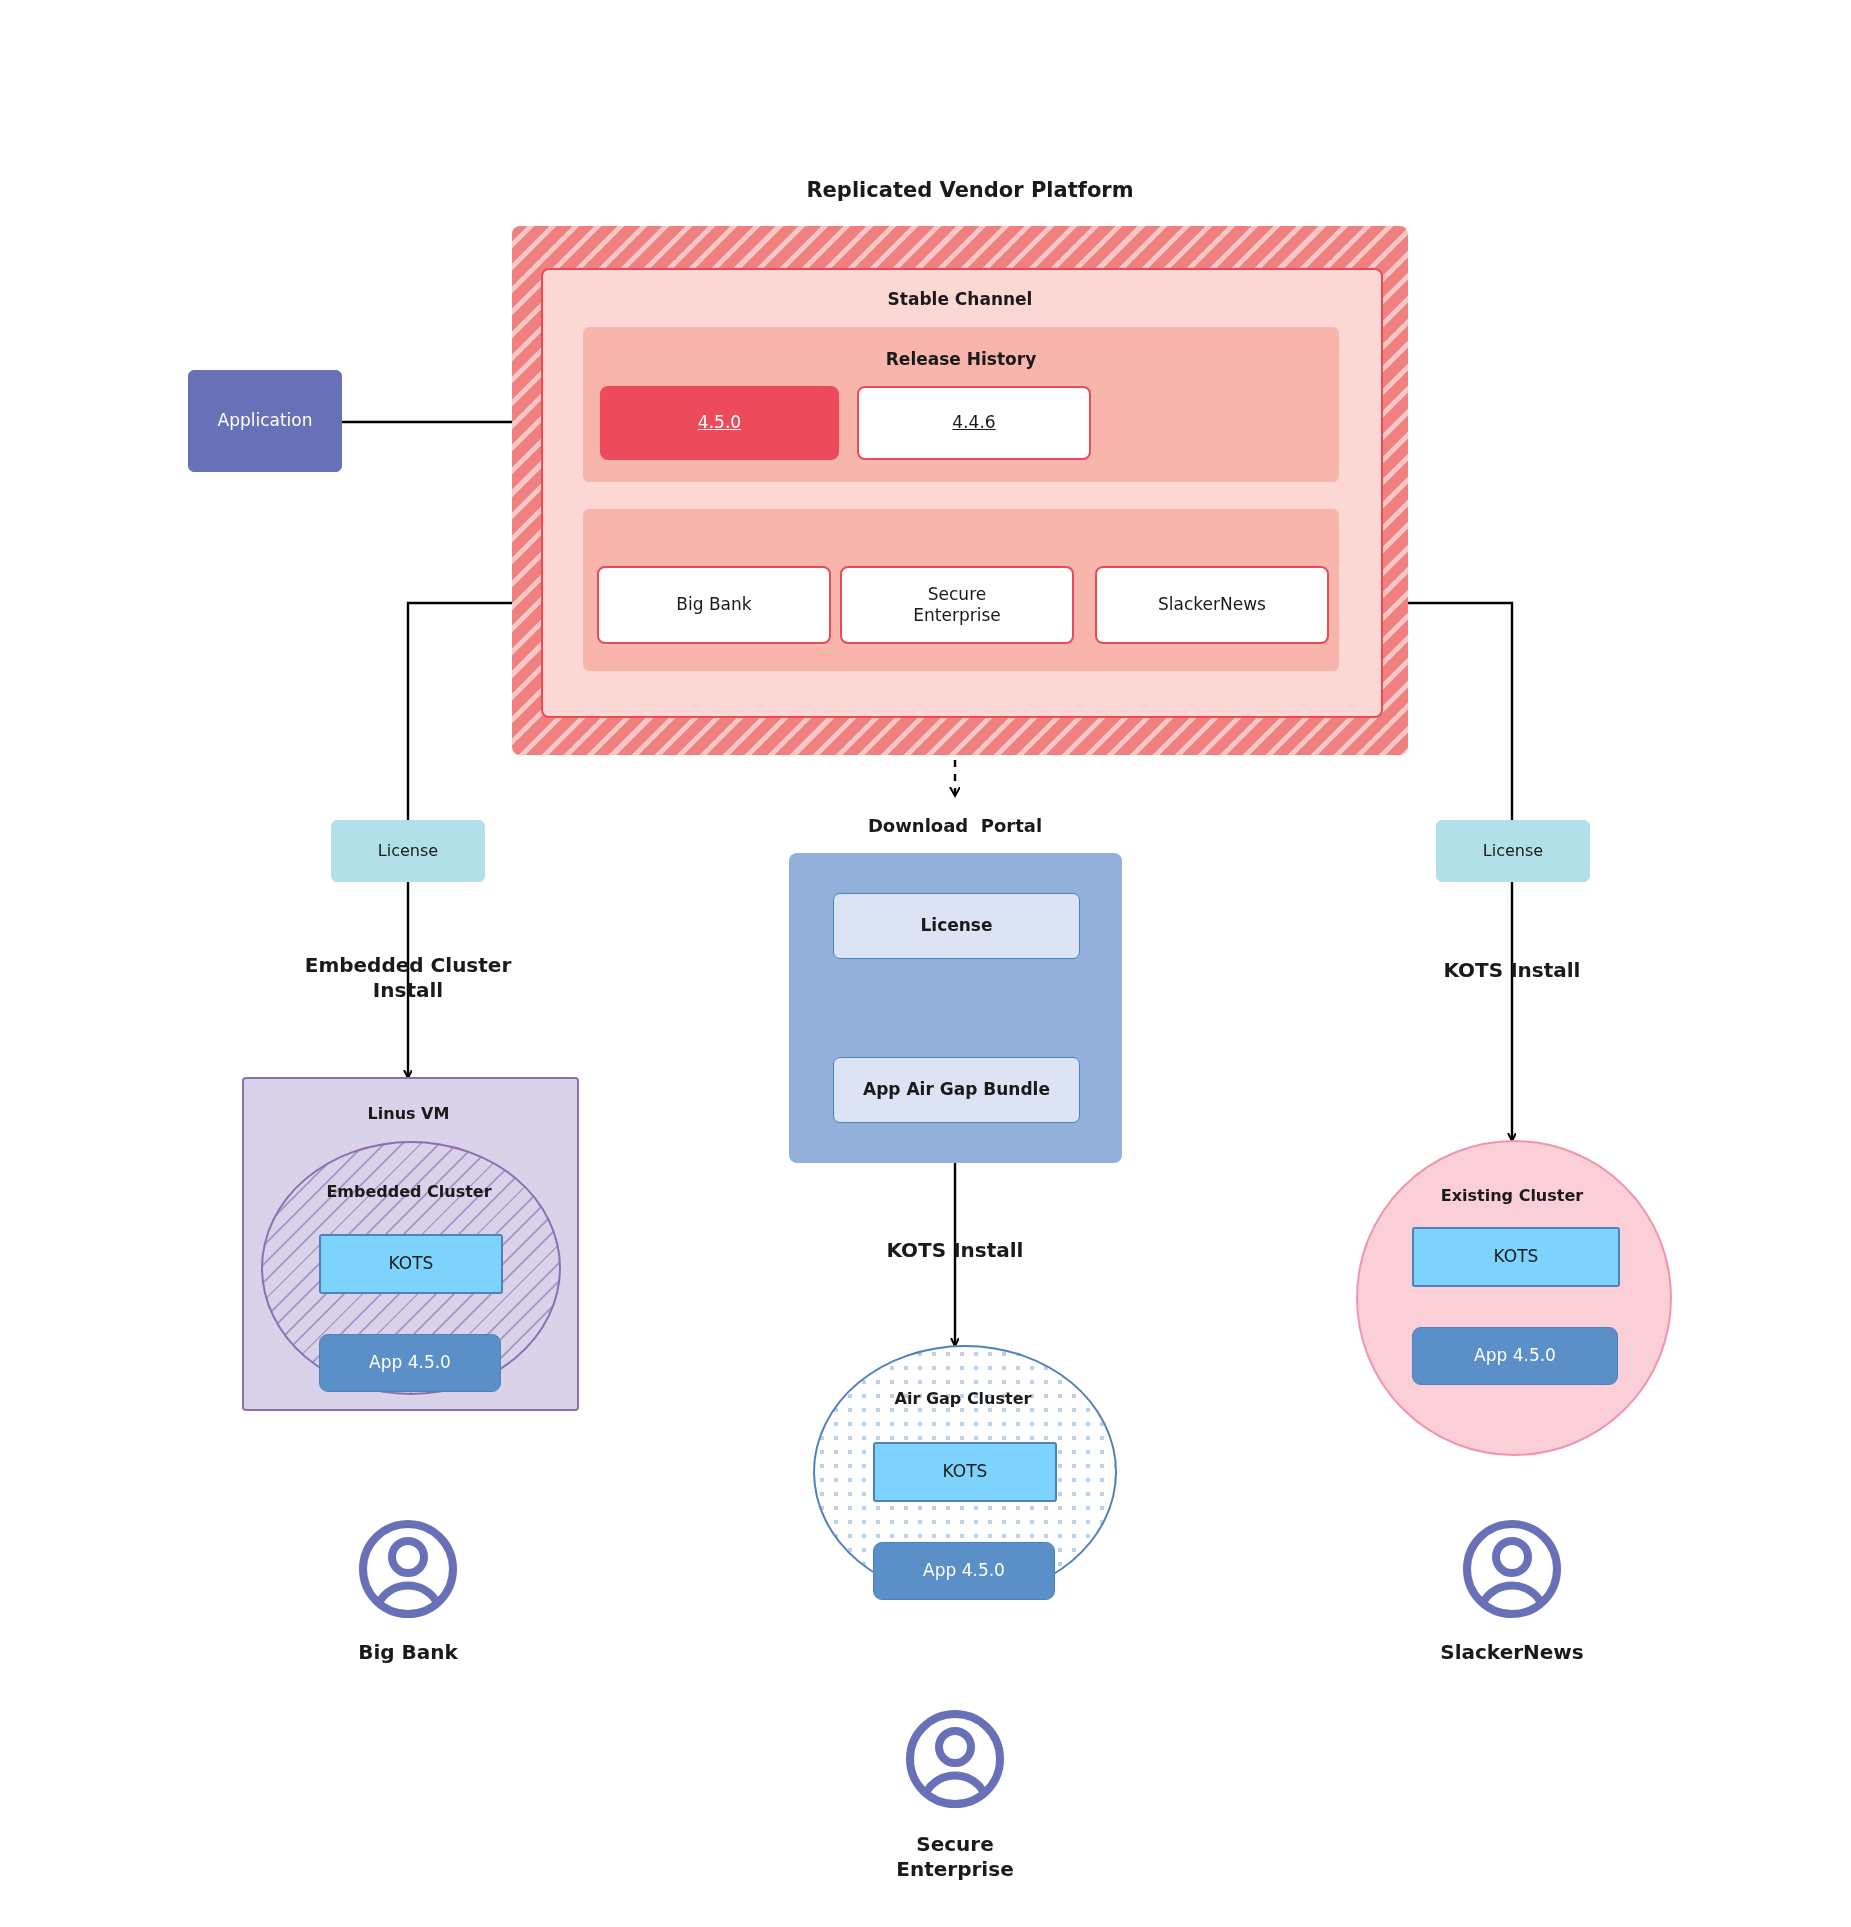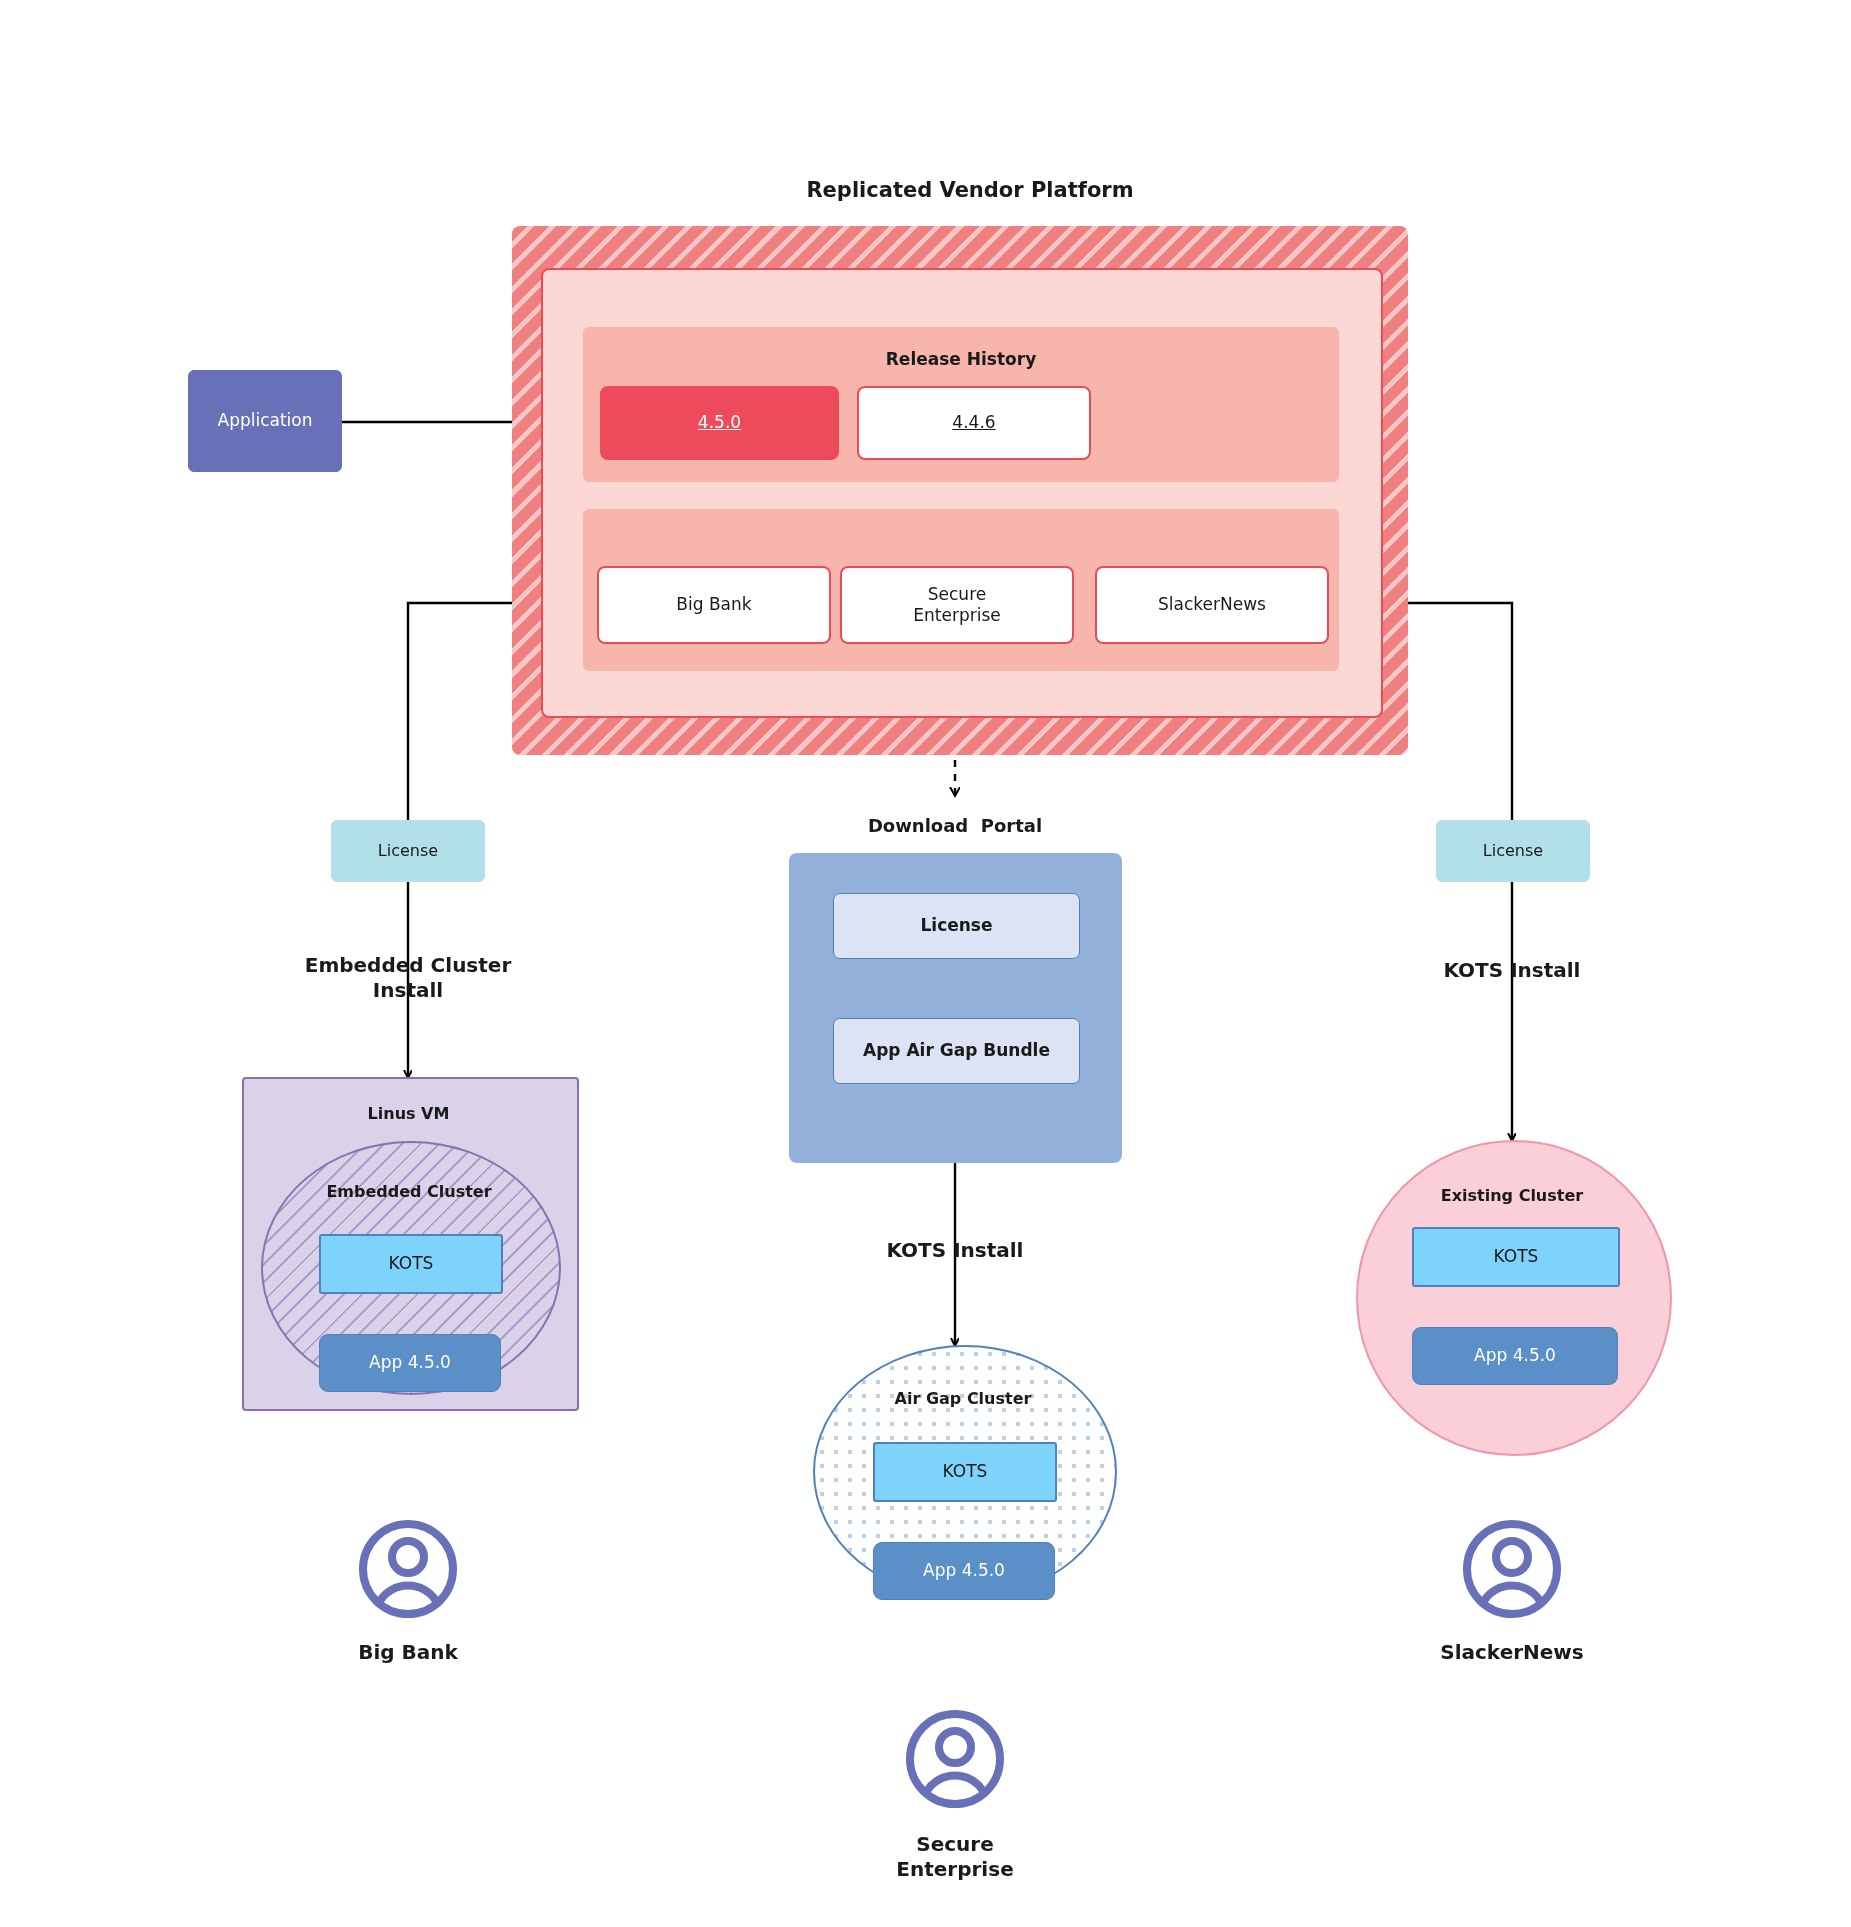--- a/index.html
+++ b/index.html
@@ -178,20 +178,21 @@
     <g>
       <path d="M1512,1283 L1512,1323" stroke="#000" stroke-width="2.6" fill="none" stroke-dasharray="6 6" marker-end="url(#arrow)"></path>
     </g>
   </svg>
 
   <div class="abs ctr title-main" style="left:680px;top:176px;width:580px;height:28px;">Replicated Vendor Platform</div>
 
   <div class="abs hatch-red" style="left:512px;top:226px;width:896px;height:529px;"></div>
 
   <div class="abs channel-box" style="left:541px;top:268px;width:838px;height:446px;"></div>
+  <div class="abs ctr lbl-mid" style="left:541px;top:288px;width:838px;height:24px;">Stable Channel</div>
 
   <div class="abs inner-panel" style="left:583px;top:327px;width:756px;height:155px;"></div>
   <div class="abs ctr lbl-mid" style="left:583px;top:348px;width:756px;height:24px;">Release History</div>
 
   <div class="abs ctr rel-box active" style="left:600px;top:386px;width:235px;height:70px;">4.5.0</div>
   <div class="abs ctr rel-box plain" style="left:857px;top:386px;width:230px;height:70px;">4.4.6</div>
 
   <div class="abs inner-panel" style="left:583px;top:509px;width:756px;height:162px;"></div>
 
   <div class="abs ctr cust-box" style="left:597px;top:566px;width:230px;height:74px;">Big Bank</div>
@@ -220,21 +221,21 @@
     <circle cx="50" cy="38" r="16" fill="none" stroke="#6871b8" stroke-width="8"></circle>
     <path d="M22,82 A32,30 0 0 1 78,82" fill="none" stroke="#6871b8" stroke-width="8"></path>
   </svg>
   <div class="abs ctr person-name" style="left:258px;top:1638px;width:300px;height:28px;">Big Bank</div>
 
   <div class="abs ctr title-sub" style="left:805px;top:812px;width:300px;height:28px;white-space:pre;">Download  Portal</div>
 
   <div class="abs portal-box" style="left:789px;top:853px;width:333px;height:310px;"></div>
 
   <div class="abs ctr portal-item" style="left:833px;top:893px;width:245px;height:64px;">License</div>
-  <div class="abs ctr portal-item" style="left:833px;top:1018px;width:245px;height:64px;">App Air Gap Bundle</div>
+  <div class="abs ctr portal-item" style="left:833px;top:1057px;width:245px;height:64px;">App Air Gap Bundle</div>
 
   <div class="abs ctr lbl-cust" style="left:805px;top:1236px;width:300px;height:28px;">KOTS Install</div>
 
   <div class="abs airgap-circle" style="left:813px;top:1345px;width:300px;height:250px;"></div>
   <div class="abs ctr lbl-small" style="left:813px;top:1388px;width:300px;height:22px;">Air Gap Cluster</div>
 
   <div class="abs ctr kots-box" style="left:873px;top:1442px;width:180px;height:56px;">KOTS</div>
   <div class="abs ctr appver-box" style="left:873px;top:1542px;width:180px;height:56px;">App 4.5.0</div>
 
   <svg class="abs" style="left:905px;top:1709px;width:100px;height:100px;" viewBox="0 0 100 100">

